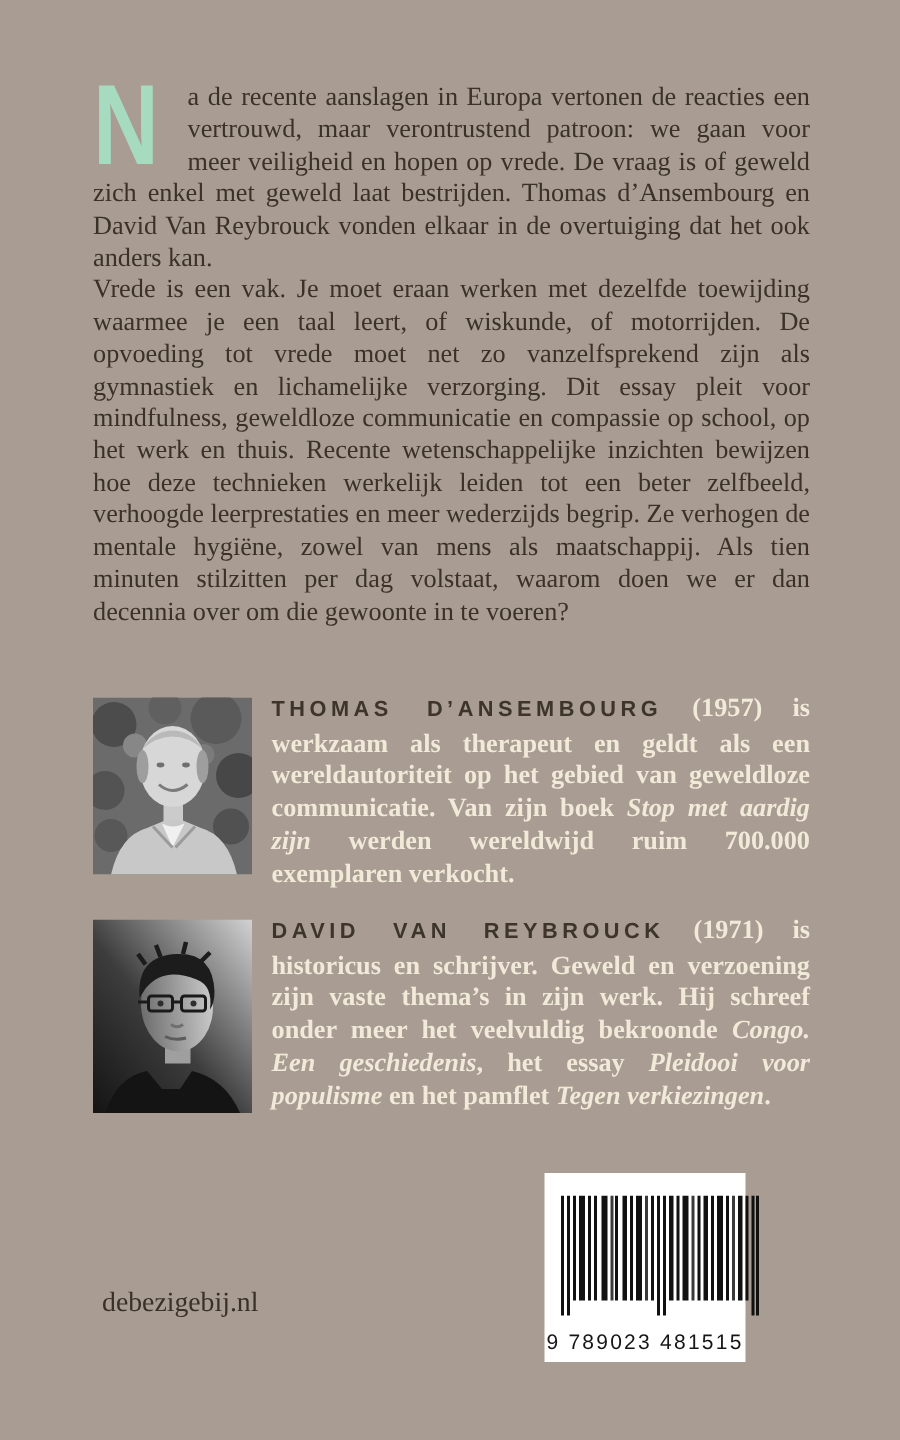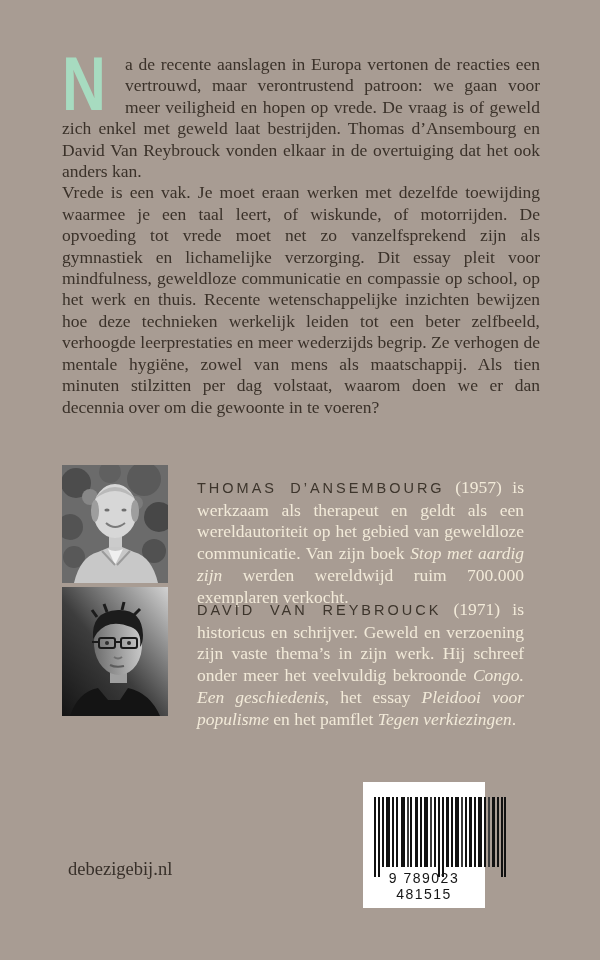--- a/index.html
+++ b/index.html
@@ -34,41 +34,42 @@
     transform: scaleX(0.80);
     transform-origin: 0 0;
   }
 
   
   .bio {
     position: absolute; left: 62px; width: 478px;
     display: flex; gap: 13px; align-items: flex-start;
   }
   .bio-1 { top: 461px; }
-  .bio-2 { top: 583px; justify-content: flex-end; }
+  .bio-2 { top: 609px; justify-content: flex-end; }
   .photo { flex: 0 0 106px; margin-top: 4px; line-height: 0; }
   .photo svg { display: block; }
   .bio-text {
-    flex: 1; margin: 16px;
+    flex: 1; margin: 0;
     color: #f2ead9;
     font-size: 17.5px; line-height: 21.7px;
     text-align: justify;
+    font-weight: bold;
   }
   .author-name {
     font-family: "Liberation Sans", sans-serif;
     font-size: 14.5px;
     letter-spacing: 3px;
     color: #3d352c;
   }
   .bio-text em { font-style: italic; }
 
   
   .barcode-box {
     position: absolute; left: 363px; top: 782px;
-    width: 122px; height: 126px;
+    width: 134px; height: 126px;
     background: #ffffff;
   }
   .barcode-bars {
     position: absolute; left: 11px; top: 15px;
   }
   .isbn {
     position: absolute; left: 0; right: 0; bottom: 6px;
     text-align: center;
     font-family: "Liberation Sans", sans-serif;
     font-size: 14px; letter-spacing: 1.5px;

